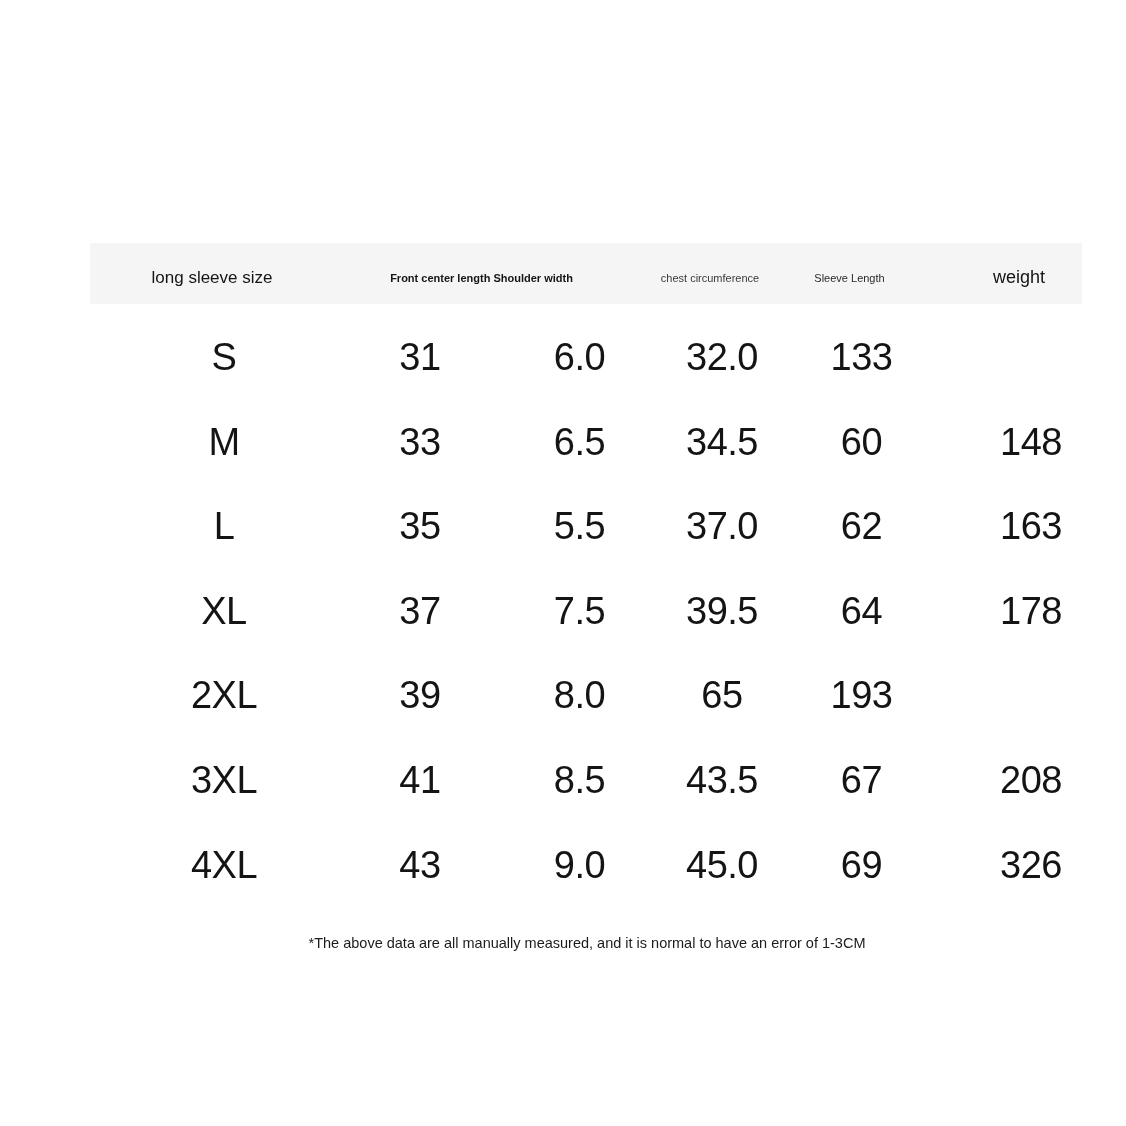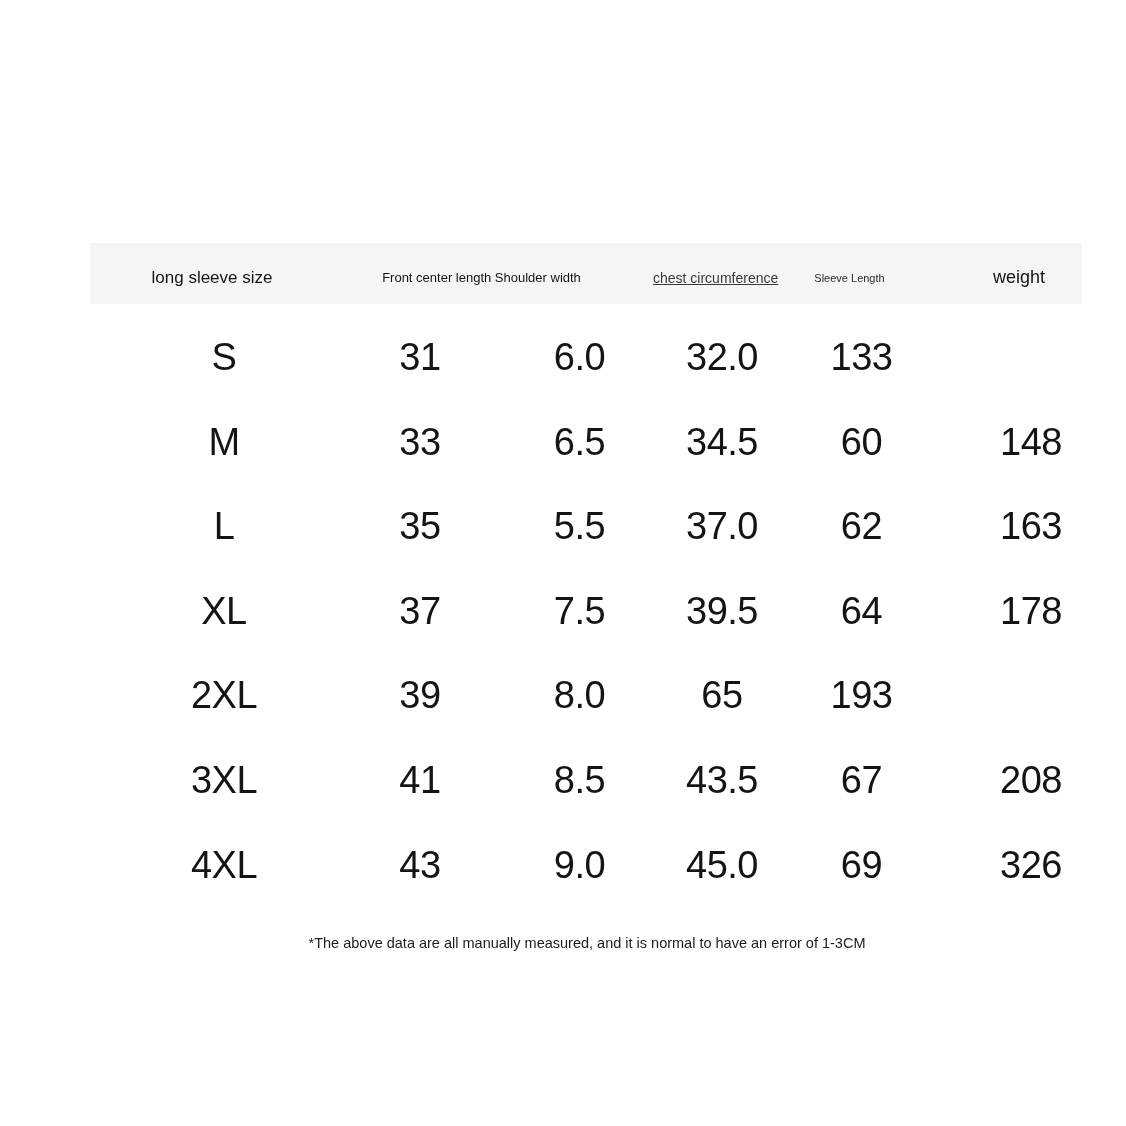--- a/index.html
+++ b/index.html
@@ -26,22 +26,22 @@
     grid-template-columns: 220px 319px 138px 141px 198px;
     align-items: center;
     height: 61px;
     background: #f5f5f6;
   }
   .table-header .hcell {
     text-align: center;
     white-space: nowrap;
   }
   .h-size   { font-size: 17px; }
-  .h-front  { font-size: 13px; }
-  .h-chest  { font-size: 14px;  color: #3a3a3a; text-decoration: underline; }
+  .h-front  { font-size: 11px; font-weight: bold; }
+  .h-chest  { font-size: 11px;  color: #3a3a3a; }
   .h-sleeve { font-size: 11px; color: #2a2a2a; }
   .h-weight { font-size: 18px; }
 
   .table-body {
     padding-top: 8px;
   }
   .trow {
     display: grid;
     grid-template-columns: 220px 172px 147px 138px 141px 198px;
     align-items: center;

